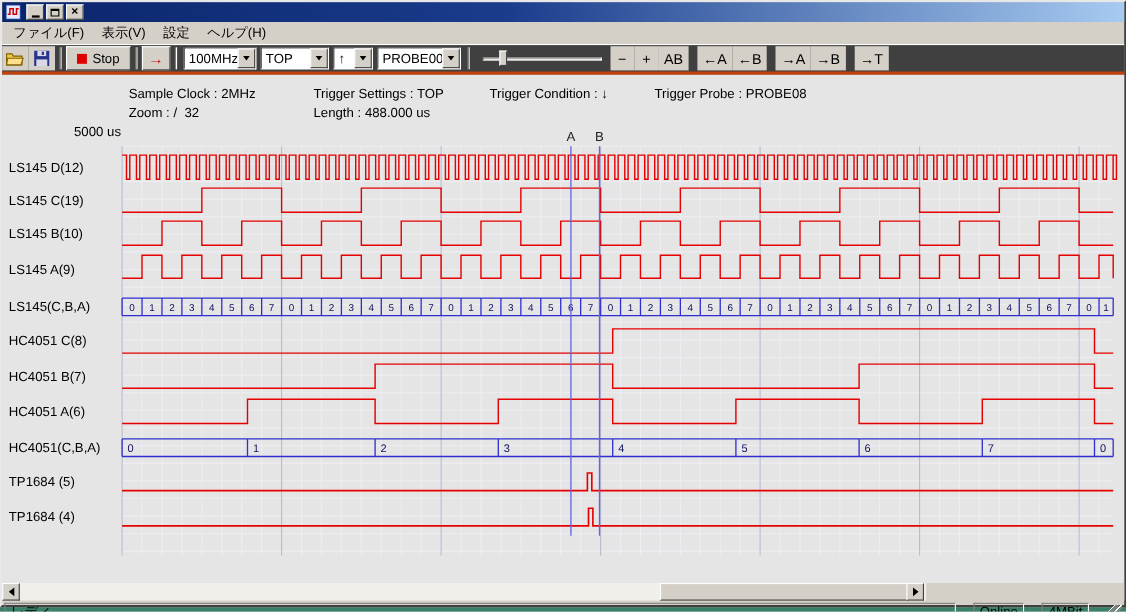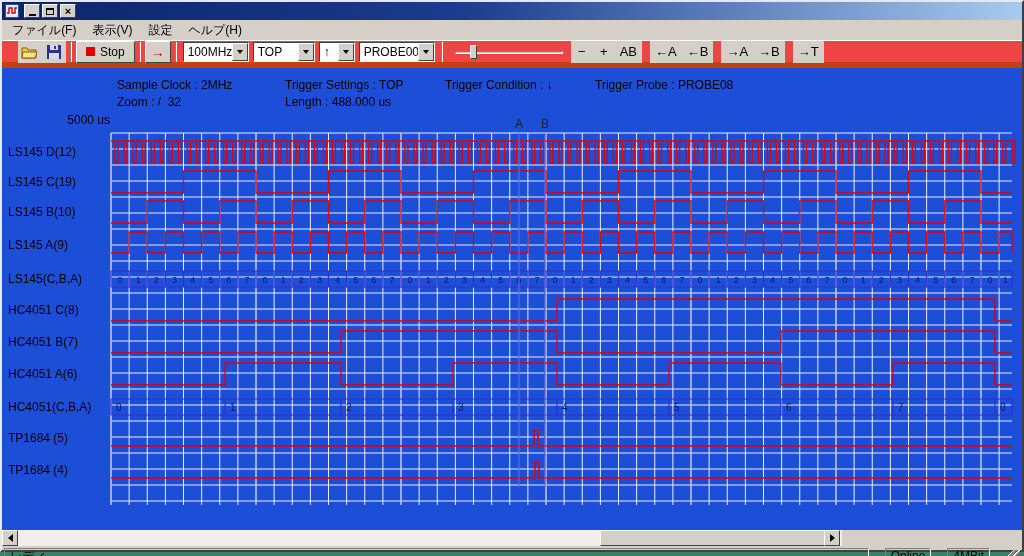--- a/index.html
+++ b/index.html
@@ -19,22 +19,22 @@
             justify-content:center; color:#000; font-size:10px; line-height:10px; }
   .glyph-min { width:7px; height:2px; background:#000; margin-top:8px; }
   .glyph-max { width:8px; height:7px; border:1px solid #000; border-top-width:2px; }
   .glyph-close { font-weight:bold; font-size:11px; }
 
   
   .menubar { height:20px; display:flex; align-items:center; font-size:12px; padding-left:2px; }
   .menu-item { padding:2px 8px; }
 
   
-  .toolbar { height:28px; display:flex; align-items:center; padding:2px 16px;
-             border-top:1px solid #fff; border-bottom:6px solid #c2410c; background:#ef4444; }
+  .toolbar { height:28px; display:flex; align-items:center; padding:2px 0;
+             border-top:1px solid #fff; border-bottom:3px solid #c2410c; background:#404040; }
   .tb-icon { width:24px; height:22px; background:#d4d0c8; border:none;
              display:flex; align-items:center; justify-content:center; }
   .tb-sep { width:2px; height:20px; margin:0 4px; border-left:1px solid #808080; border-right:1px solid #fff; }
   .stop-btn { height:22px; display:flex; align-items:center; gap:5px; padding:0 9px;
               background:#d4d0c8; border:1px solid; border-color:#fff #404040 #404040 #fff; font-size:12px; }
   .stop-square { width:9px; height:9px; background:#e00000; display:inline-block; }
   .run-btn { width:26px; height:22px; background:#d4d0c8; border:1px solid;
              border-color:#fff #404040 #404040 #fff; color:#cc0000; font-weight:bold;
              font-size:14px; display:flex; align-items:center; justify-content:center; }
   .combo { height:20px; background:#fff; border:1px solid; border-color:#404040 #fff #fff #404040;
@@ -46,21 +46,21 @@
   .slider { position:relative; width:108px; height:20px; margin:0 8px; }
   .slider-track { position:absolute; left:0; right:0; top:9px; height:3px;
                   border:1px solid; border-color:#808080 #fff #fff #808080; background:#c8c4bc; }
   .slider-thumb { position:absolute; left:15px; top:3px; width:7px; height:14px;
                   background:#d4d0c8; border:1px solid; border-color:#fff #404040 #404040 #fff; }
   .tb-txt { height:22px; min-width:22px; padding:0 5px; background:#d4d0c8; border:none;
             font-size:13px; display:flex; align-items:center; justify-content:center; white-space:nowrap; }
   .gap { width:8px; }
 
   
-  .content { position:relative; width:1020px; height:462px; background:#1d4ed8; overflow:hidden; }
+  .content { position:relative; width:1020px; height:462px; background:#e5e5e5; overflow:hidden; }
   .info-label { position:absolute; font-size:12px; color:#000; white-space:pre; }
   #wave-svg { position:absolute; left:0; top:0; }
   .ch-label { position:absolute; left:6px; width:102px; height:16px; line-height:16px;
               font-size:12px; color:#000; white-space:nowrap; }
 
   
   .hscroll-row { height:16px; display:flex; background:#d4d0c8; }
   .hscroll { position:relative; width:840px; height:16px; background:#f1efe9; }
   .scroll-arrow { position:absolute; top:0; width:16px; height:16px; background:#d4d0c8;
                   border:1px solid; border-color:#fff #404040 #404040 #fff;

